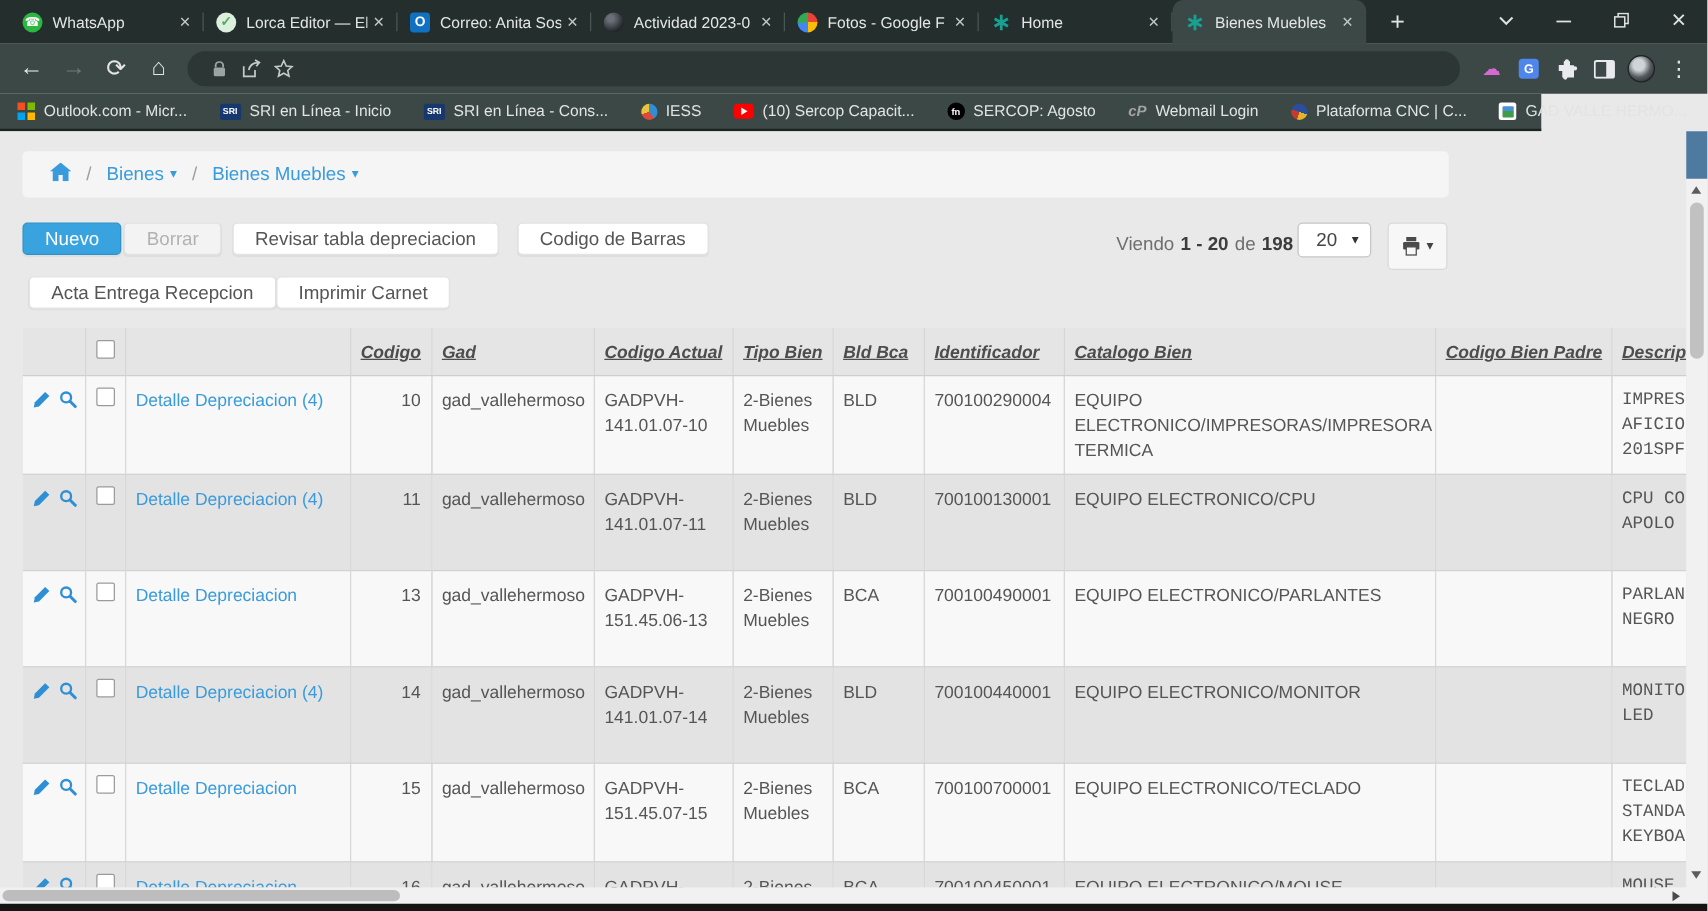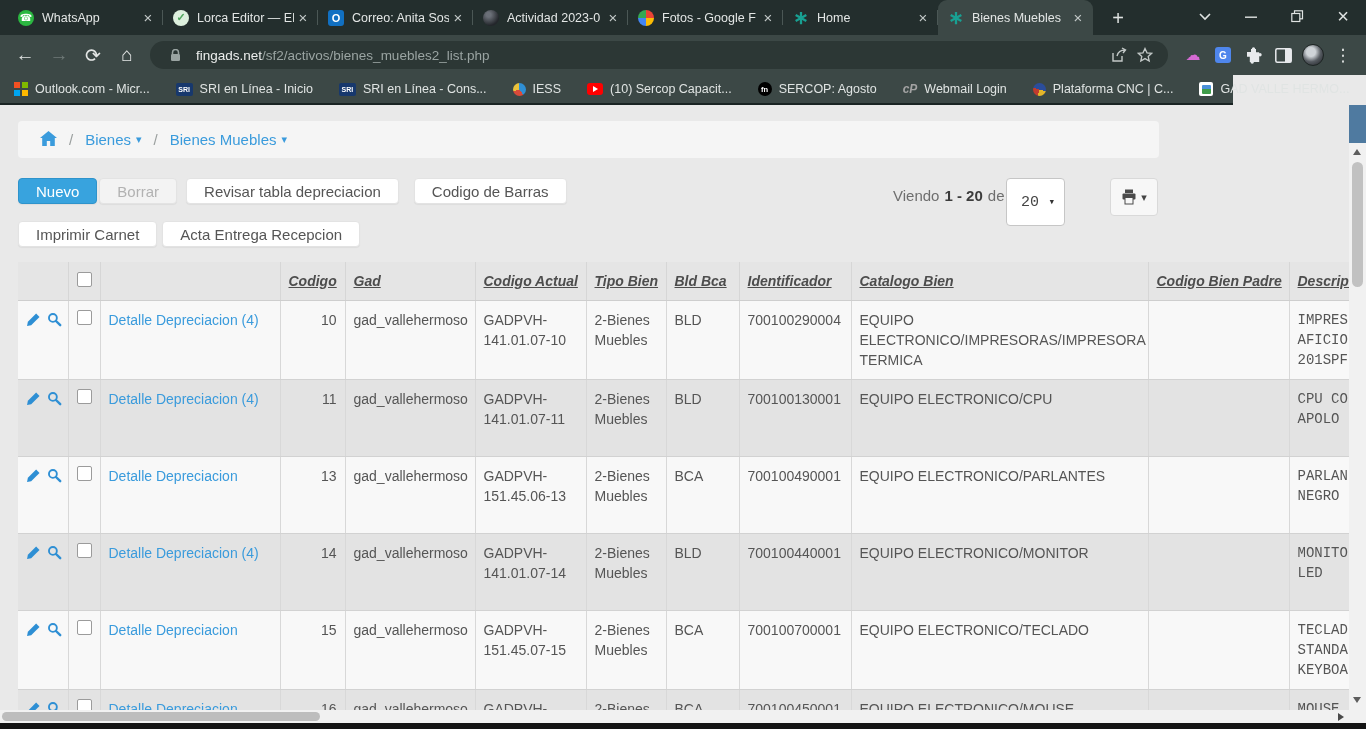--- a/index.html
+++ b/index.html
@@ -58,21 +58,21 @@
 
   .btnrow { position:absolute; left:18px; display:flex; }
   .btnrow.r1 { top:73px; }
   .btnrow.r2 { top:116px; }
   .btn { height:26px; display:inline-flex; align-items:center; padding:0 17px; font-size:15px; border-radius:4px; background:#fff; color:#555; border:1px solid #e3e3e3; box-shadow:0 1px 1px rgba(0,0,0,.05); cursor:pointer; }
   .btn-primary { background:#38a3de; border-color:#2e93cb; color:#fff; }
   .btn-disabled { background:#f3f3f3; color:#b2b2b2; cursor:default; }
 
   .viewing { position:absolute; top:82px; left:893px; font-size:15px; color:#6e6e6e; display:flex; gap:5px; white-space:nowrap; }
   .viewing b { color:#3c3c3c; }
-  .pagesize { position:absolute; left:1006px; top:73px; width:59px; height:48px; background:#fff; border:1px solid #c6c6c6; border-radius:4px; display:flex; align-items:center; padding:0 9px 0 14px; font-size:15px; color:#444; cursor:pointer;font-family:Liberation Mono, monospace; }
+  .pagesize { position:absolute; left:1038px; top:73px; width:59px; height:28px; background:#fff; border:1px solid #c6c6c6; border-radius:4px; display:flex; align-items:center; padding:0 9px 0 14px; font-size:15px; color:#444; cursor:pointer; }
   .pagesize .caret { margin-left:auto; color:#333; }
   .printbtn { position:absolute; left:1110px; top:73px; width:48px; height:38px; background:#f7f7f7; border:1px solid #d9d9d9; border-radius:4px; display:flex; align-items:center; justify-content:center; gap:4px; cursor:pointer; color:#444; }
 
   .tablewrap { position:absolute; left:18px; top:157px; width:1331px; height:448px; overflow:hidden; }
   table.grid { border-collapse:collapse; table-layout:fixed; width:1331px; font-size:14px; color:#555; }
   table.grid col.c1{width:50px} col.c2{width:32px} col.c3{width:180px} col.c4{width:65px} col.c5{width:130px} col.c6{width:111px} col.c7{width:80px} col.c8{width:73px} col.c9{width:112px} col.c10{width:297px} col.c11{width:141px} col.c12{width:60px}
   table.grid th { height:38px; background:#e5e5e5; text-align:left; padding:0 8px; white-space:nowrap; overflow:hidden; border-right:1px solid #d6d6d6; border-bottom:1px solid #cecece; }
   table.grid th a { color:#4d4d4d; font-weight:bold; text-decoration:underline; cursor:pointer;font-style:italic; }
   table.grid td { padding:9px 8px; vertical-align:top; line-height:20px; border-right:1px solid #d8d8d8; border-bottom:1px solid #d2d2d2; overflow:hidden; }
   table.grid tr.odd { background:#f8f8f8; }
@@ -171,21 +171,20 @@
   <div class="nav-btn dim">→</div>
   <div class="nav-btn">⟳</div>
   <div class="nav-btn">⌂</div>
   <div class="omnibox">
     <span class="pill-icon">
       <svg width="11" height="13" viewBox="0 0 11 13">
           <path d="M2.5 5V3.5a3 3 0 016 0V5" fill="none" stroke="#9aa4a2" stroke-width="1.5"></path>
           <rect x="1" y="5" width="9" height="7" rx="1.3" fill="#9aa4a2"></rect>
         </svg>
     </span>
-    <span class="url"><span class="host">fingads.net</span><span class="path">/sf2/activos/bienes_muebles2_list.php</span></span>
     <span class="pill-icon">
       <svg width="16" height="16" viewBox="0 0 16 16">
           <path d="M2 6v8h9V9" fill="none" stroke="#c3c9c8" stroke-width="1.4"></path>
           <path d="M6 9c1-4 4-6 8-6M11 1l3.5 2-2.5 3" fill="none" stroke="#c3c9c8" stroke-width="1.4"></path>
         </svg>
     </span>
     <span class="pill-icon">
       <svg width="16" height="16" viewBox="0 0 16 16">
           <path d="M8 1.5l2 4.3 4.6.5-3.4 3.1 1 4.6L8 11.6 3.8 14l1-4.6L1.4 6.3 6 5.8z" fill="none" stroke="#c3c9c8" stroke-width="1.3"></path>
         </svg>
@@ -285,22 +284,22 @@
       </span>
   </div>
 
   <div class="btnrow r1">
     <button class="btn btn-primary">Nuevo</button>
     <button class="btn btn-disabled" style="margin-left:2px;">Borrar</button>
     <button class="btn" style="margin-left:9px;">Revisar tabla depreciacion</button>
     <button class="btn" style="margin-left:15px;">Codigo de Barras</button>
   </div>
   <div class="btnrow r2">
+    <button class="btn" style="margin-left:5px;">Acta Entrega Recepcion</button>
     <button class="btn">Imprimir Carnet</button>
-    <button class="btn" style="margin-left:5px;">Acta Entrega Recepcion</button>
   </div>
 
   <div class="viewing">
     <span>Viendo</span>
     <b>1 - 20</b>
     <span>de</span>
     <b>198</b>
   </div>
   <div class="pagesize">
     <span>20</span>

